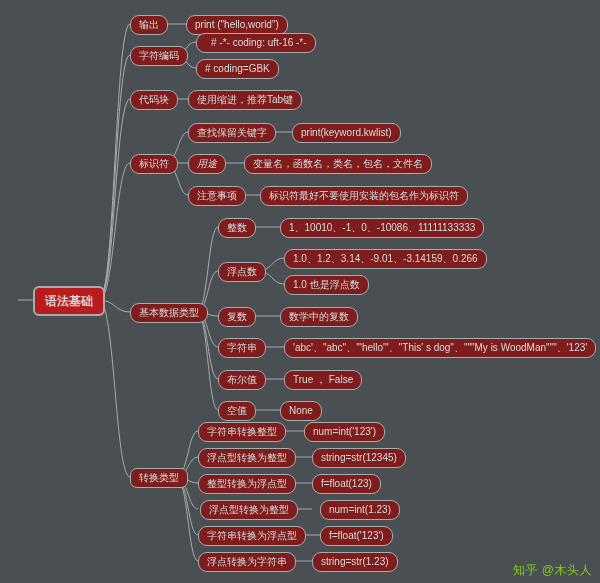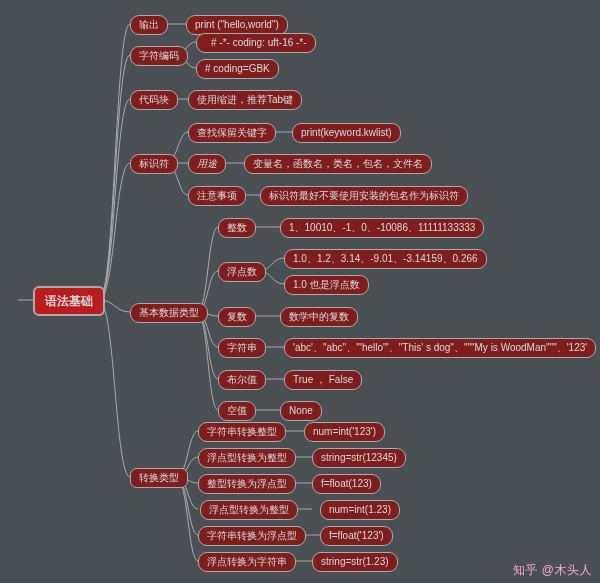--- a/index.html
+++ b/index.html
@@ -44,21 +44,21 @@
   svg.edges path {
     stroke: #a7acb1;
     stroke-width: 1;
     fill: none;
   }
   .watermark {
     position: absolute;
     right: 8px;
     bottom: 4px;
     font-size: 12px;
-    color: #f9a8d4;
+    color: #84cc16;
     letter-spacing: 0.5px;
   }
 </style>
 </head>
 <body>
 
 <div class="canvas">
 
   <svg class="edges" viewBox="0 0 600 583">
 

